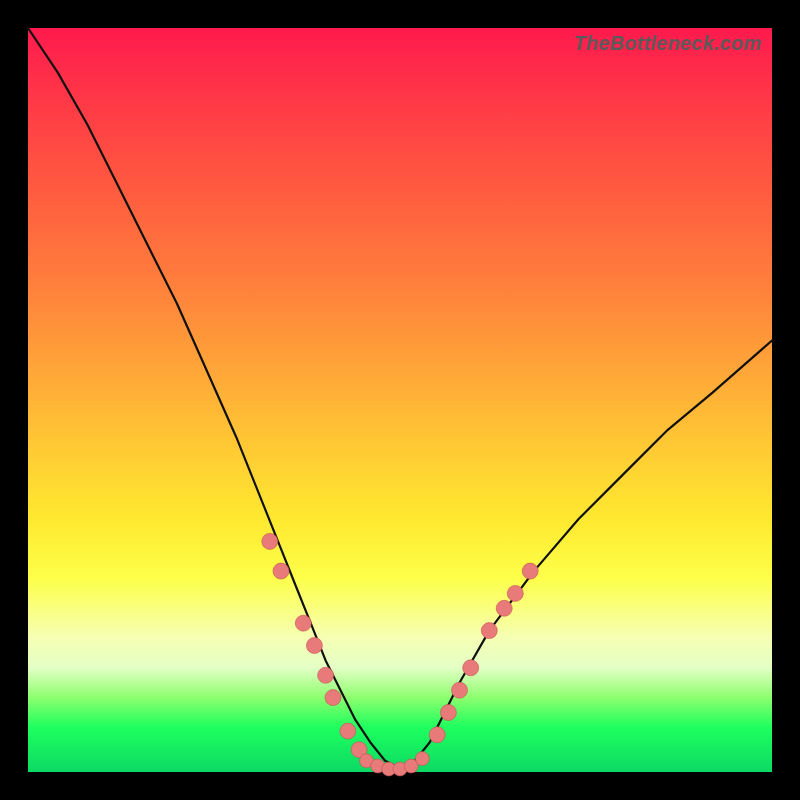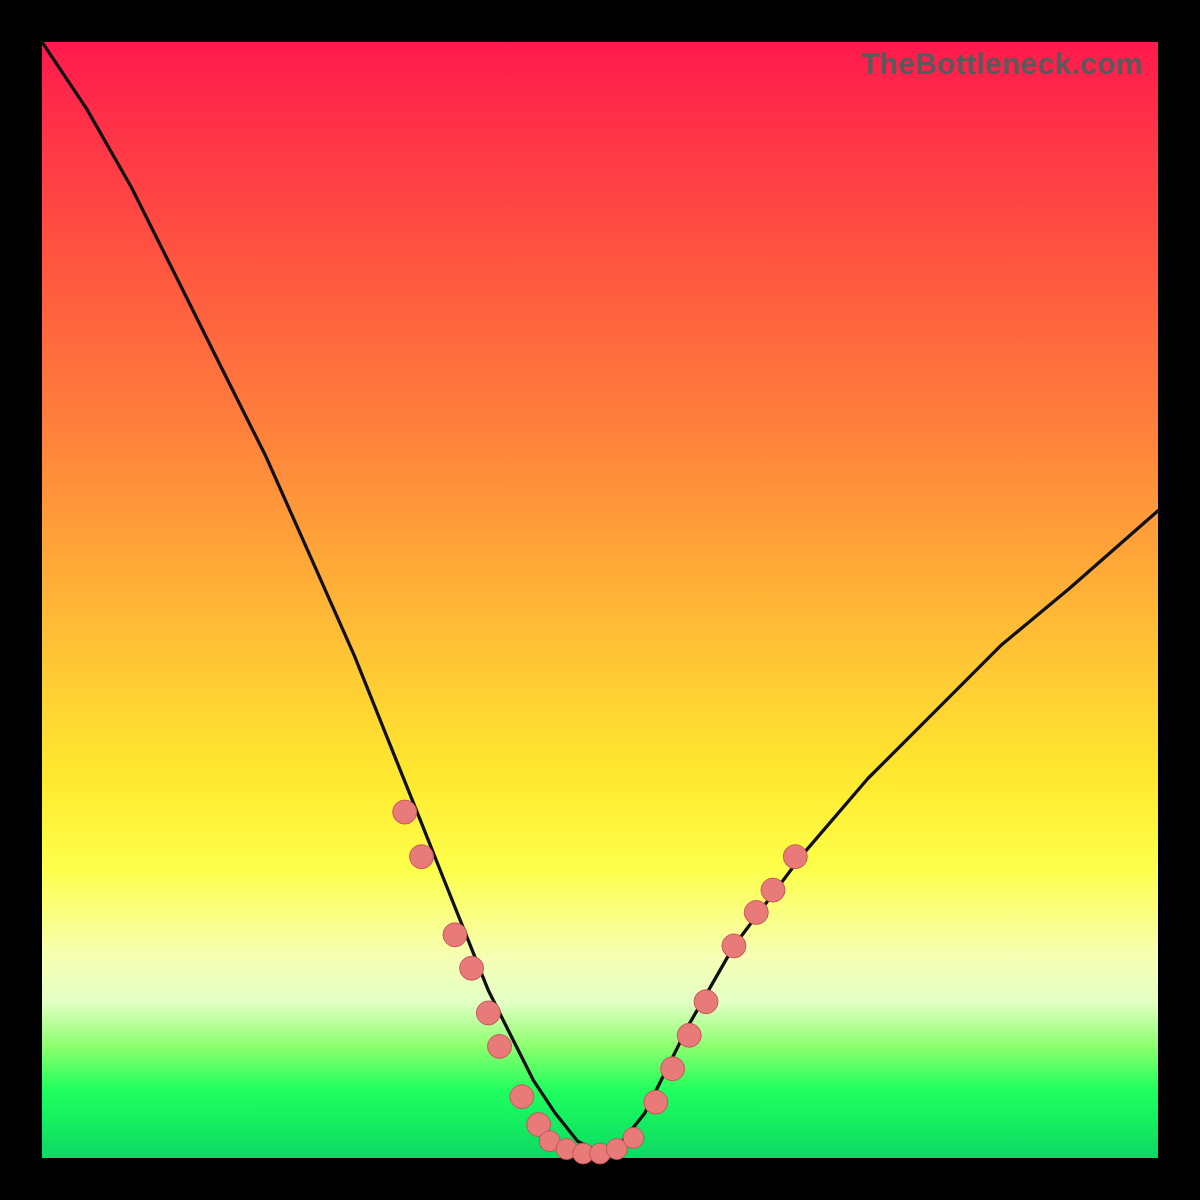--- a/index.html
+++ b/index.html
@@ -42,20 +42,21 @@
   }
   .watermark {
     position: absolute;
     top: 4px;
     right: 10px;
     font-size: 20px;
     font-weight: 600;
     color: #5a5a5a;
     letter-spacing: 0.2px;
     user-select: none;
+    font-style: italic;
   }
   svg.curve {
     position: absolute;
     left: 0;
     top: 0;
     width: 744px;
     height: 744px;
     overflow: visible;
   }
 </style>

